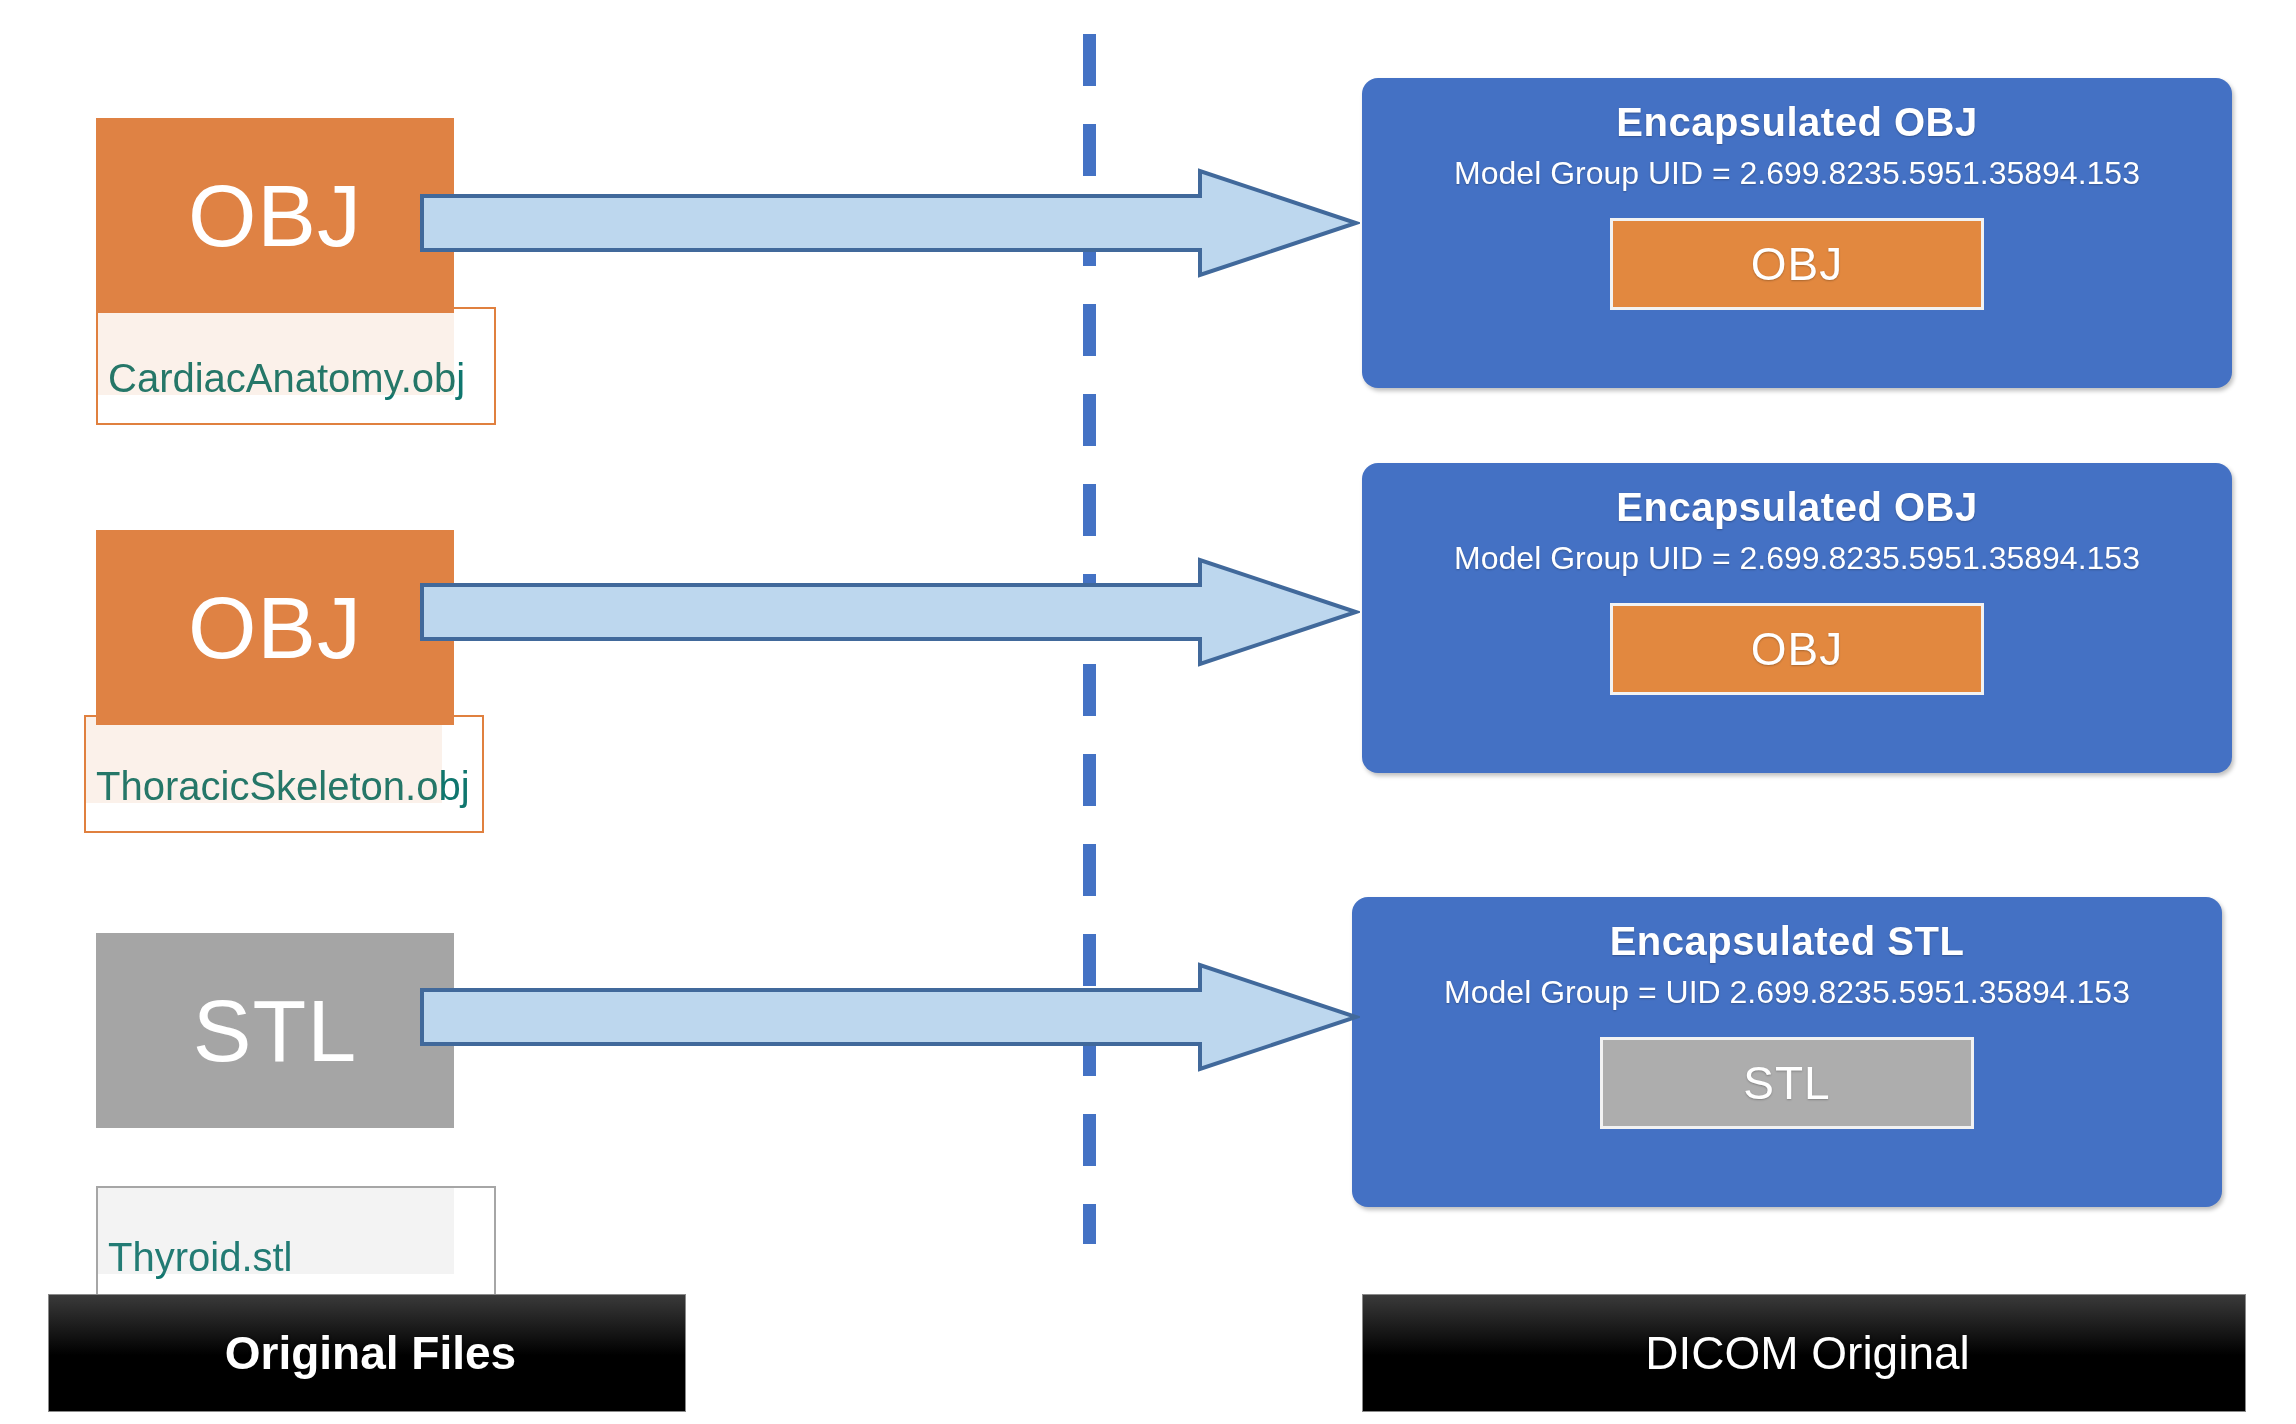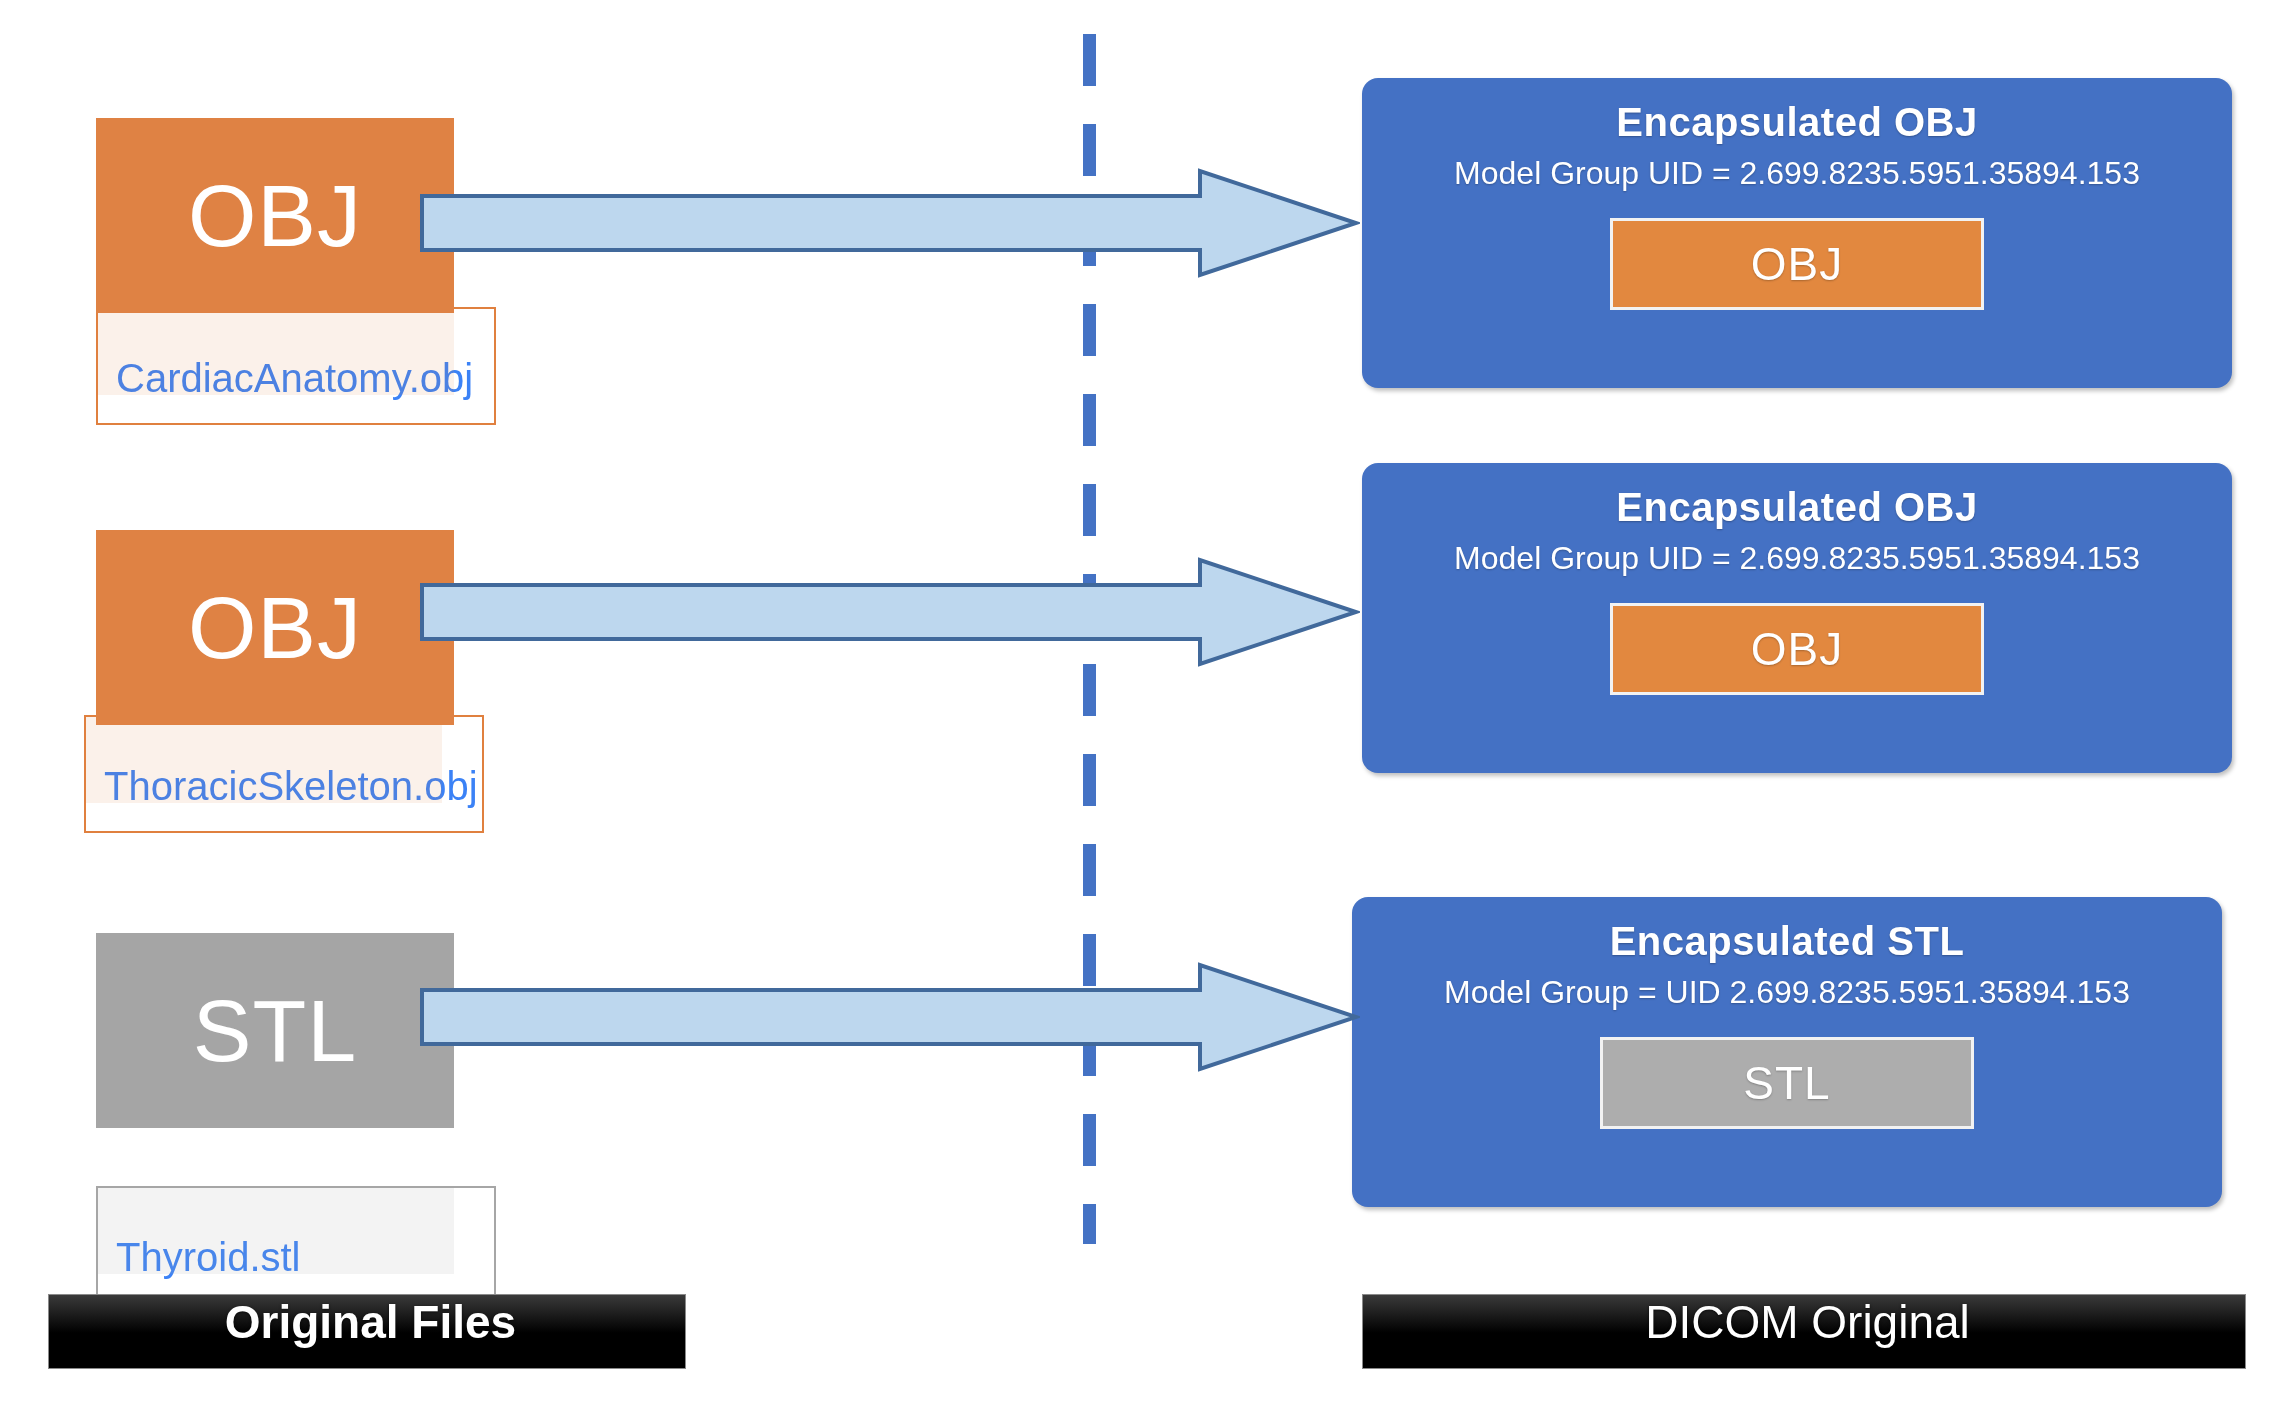--- a/index.html
+++ b/index.html
@@ -63,22 +63,22 @@
     background: #ffffff;
     box-sizing: border-box;
     display: flex;
     align-items: center;
     z-index: 3;
   }
   .src-caption.obj { border: 2px solid #E0803F; }
   .src-caption.stl { border: 2px solid #A6A6A6; }
   .src-caption-text {
     font-size: 40px;
-    color: #3b82f6;
-    padding-left: 18px;
+    color: #0f766e;
+    padding-left: 10px;
     white-space: nowrap;
     margin-top: 24px;
   }
   
   .src-caption .overlap {
     position: absolute;
     left: 0;
     top: 0;
     width: 356px;
     height: 86px;
@@ -135,25 +135,26 @@
   .dicom-chip-label {
     color: #ffffff;
     font-size: 46px;
     letter-spacing: 1px;
     text-shadow: 0 1px 2px rgba(0,0,0,0.25);
   }
 
   
   .legend-bar {
     position: absolute;
-    height: 75px;
+    height: 118px;
     background: linear-gradient(to bottom, #3a3a3a 0%, #141414 34%, #000000 52%, #000000 100%);
     border: 1px solid #8a8a8a;
     box-sizing: border-box;
     display: flex;
+    align-items: center;
     justify-content: center;
     z-index: 6;
     padding-left: 7px;
   }
   .legend-text {
     color: #ffffff;
     font-size: 46px;
     text-shadow: 0 1px 3px rgba(0,0,0,0.7);
     white-space: nowrap;
   }

